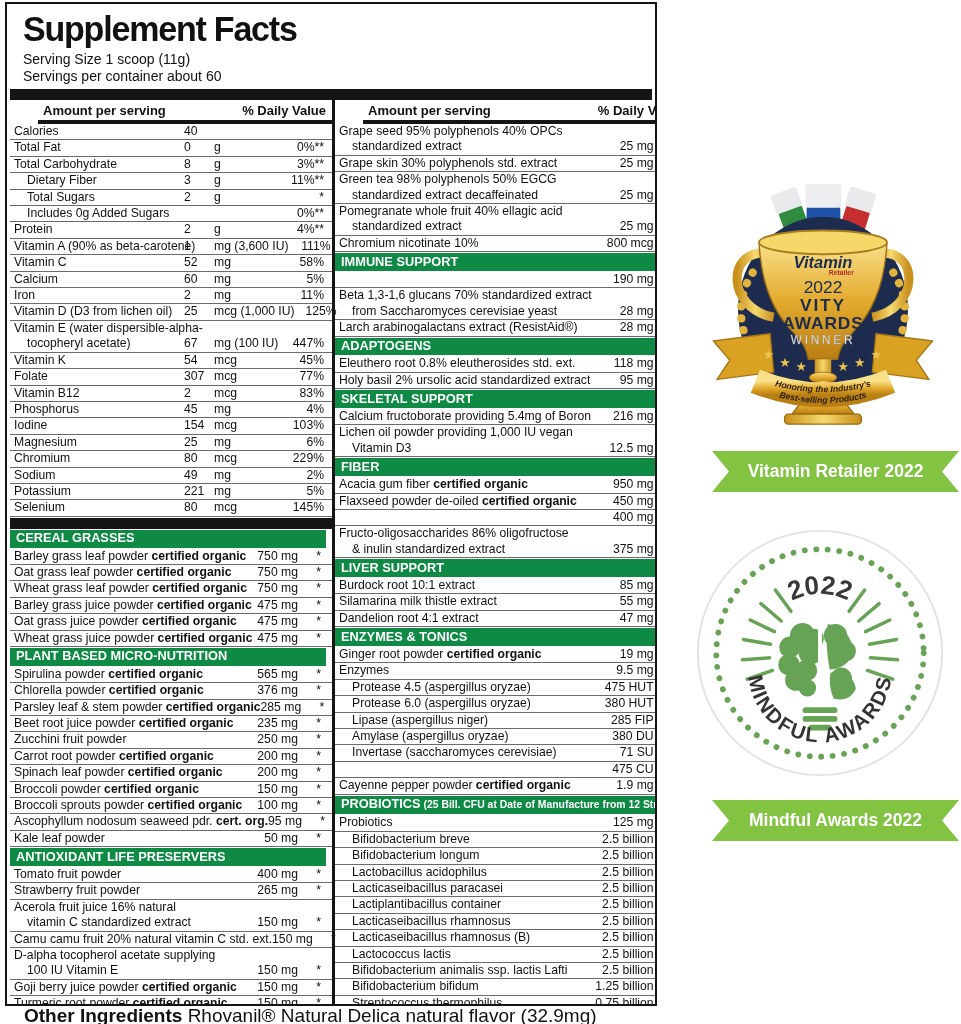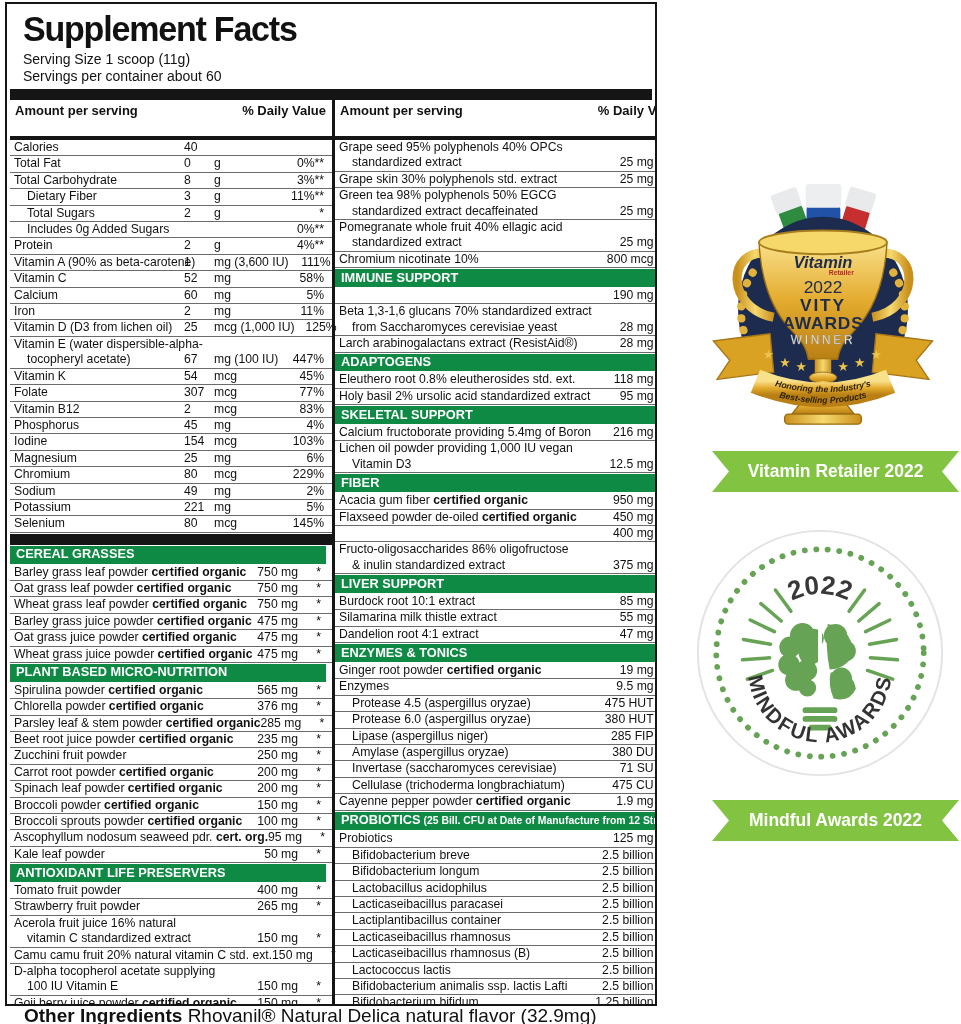--- a/index.html
+++ b/index.html
@@ -10,21 +10,21 @@
          border:2.5px solid #151515;box-sizing:border-box;background:#fff;overflow:hidden;}
   .title{font-size:34px;font-weight:bold;letter-spacing:-1.2px;margin:5px 0 3px 16px;
          transform:scaleY(1.04);transform-origin:left top;}
   .serv{font-size:14px;line-height:16.5px;margin-left:16px;}
   .topbar{height:11px;background:#151515;margin:5px 3px 0 3px;}
   .cols{display:flex;margin:0 3px;}
   .col{box-sizing:border-box;}
   .col.left{width:322px;}
   .col.right{flex:1;border-left:3px solid #151515;}
   .colhead{display:flex;justify-content:space-between;font-weight:bold;font-size:13px;
-           padding:3px 6px 18px 5px;border-bottom:4px solid #151515;}
+           padding:3px 6px 2px 5px;border-bottom:4px solid #151515;margin-left:28px;}
   
   .row{display:grid;grid-template-columns:1fr auto 26px;font-size:12.2px;line-height:15.4px;
        border-bottom:1px solid #6b6b6b;white-space:nowrap;padding-left:4px;align-items:end;}
   .row.nrow{grid-template-columns:170px 26px 1fr 50px;}
   .row.nb{border-bottom:none;}
   .row.ind .nm{padding-left:13px;}
   .nm{overflow:visible;}
   .nm b{font-weight:bold;}
   .num{text-align:left;}
   .unit{text-align:left;padding-left:4px;}
@@ -482,21 +482,20 @@
             </div>
             <div class="row ind">
               <span class="nm">Amylase (aspergillus oryzae)</span>
               <span class="amt">380 DU</span>
             </div>
             <div class="row ind">
               <span class="nm">Invertase (saccharomyces cerevisiae)</span>
               <span class="amt">71 SU</span>
             </div>
             <div class="row ind">
-              <span class="nm">Cellulase (trichoderma longbrachiatum)</span>
               <span class="amt">475 CU</span>
             </div>
             <div class="row">
               <span class="nm">Cayenne pepper powder<b> certified organic</b></span>
               <span class="amt">1.9 mg</span>
             </div>
             <div class="sec"><span>PROBIOTICS</span><span class="sub"> (25 Bill. CFU at Date of Manufacture from 12 Strains)</span></div>
             <div class="row">
               <span class="nm">Probiotics</span>
               <span class="amt">125 mg</span>

